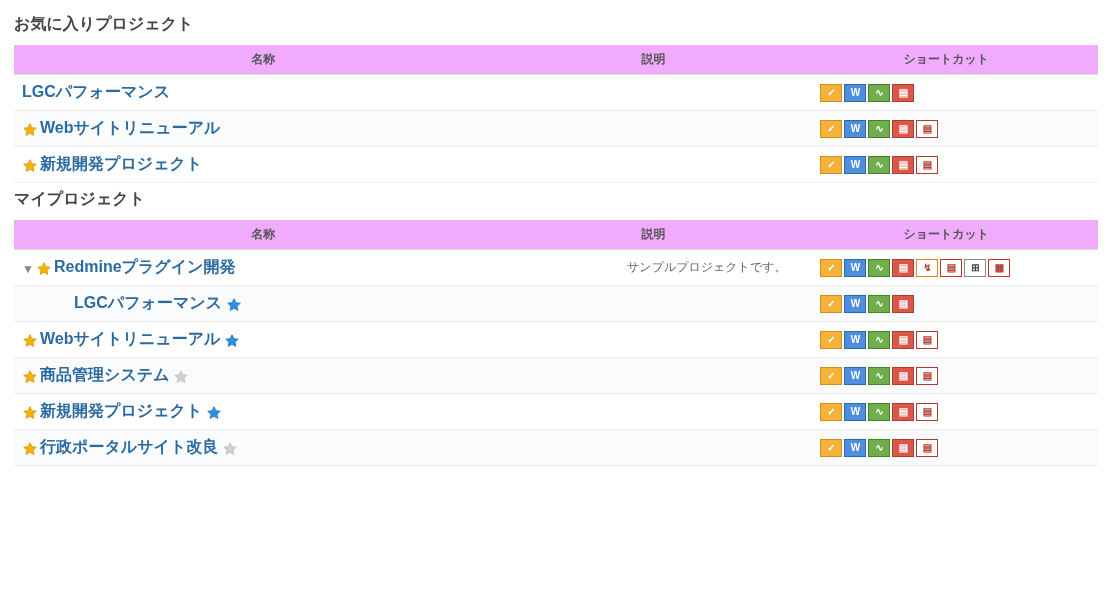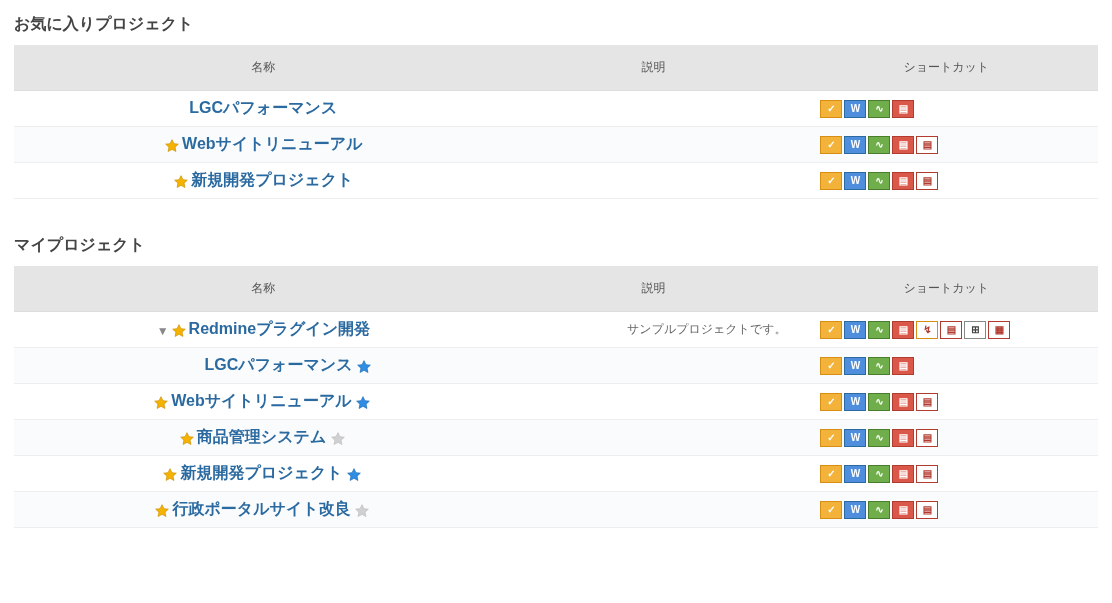--- a/index.html
+++ b/index.html
@@ -1,28 +1,28 @@
 <!DOCTYPE html>
 <html><head>
 <meta charset="utf-8">
 <style>
   * { box-sizing: border-box; margin: 0; padding: 0; }
   body { font-family: "Lucida Grande", "Hiragino Kaku Gothic ProN", Meiryo, sans-serif; font-size: 13px; color: #333; background: #fff; padding: 10px 14px; width: 1112px; }
   h2 { font-size: 16px; font-weight: bold; color: #444; margin: 4px 0 10px 0; }
-  h2.second { margin-top: 36px; }
+  h2.second { margin-top: 6px; }
   table { width: 100%; border-collapse: collapse; table-layout: fixed; }
-  thead th { background: #e5e5e5; color: #555; font-weight: normal; font-size: 12px; padding: 14px 8px; border-bottom: 1px solid #ddd; }
+  thead th { background: #f0abfc; color: #555; font-weight: bold; font-size: 12px; padding: 6px 8px; border-bottom: 1px solid #ddd; }
   tbody td { border-bottom: 1px solid #eee; padding: 7px 8px; vertical-align: middle; }
   tbody tr:nth-child(even) td { background: #fafbfc; }
   .col-name { width: 46%; }
   .col-desc { width: 26%; text-align: center; }
   .col-sc   { width: 28%; text-align: center; }
   .desc-cell { text-align: right; color: #666; font-size: 12px; }
   .sc-cell { text-align: left; padding-left: 26px; }
-  .name-cell { white-space: nowrap; text-align: center; }
+  .name-cell { white-space: nowrap; }
   a.proj { color: #2b6aa0; text-decoration: none; font-size: 16px; font-weight: bold; }
   .exp { display: inline-block; width: 12px; color: #888; font-size: 12px; margin-right: 2px; vertical-align: middle; cursor: pointer; }
   .star { display: inline-block; width: 16px; height: 16px; vertical-align: middle; margin-right: 2px; }
   .star svg { width: 16px; height: 16px; display: block; }
   .star.gold svg { fill: #f5b301; stroke: #cc8e00; }
   .star.blue svg { fill: #2f8de4; stroke: #1568b3; }
   .star.gray svg { fill: #d0d0d0; stroke: #bbb; }
   .indent-1 { padding-left: 22px; display: inline-block; }
   .indent-2 { padding-left: 52px; display: inline-block; }
   .icons { display: inline-flex; gap: 2px; }

